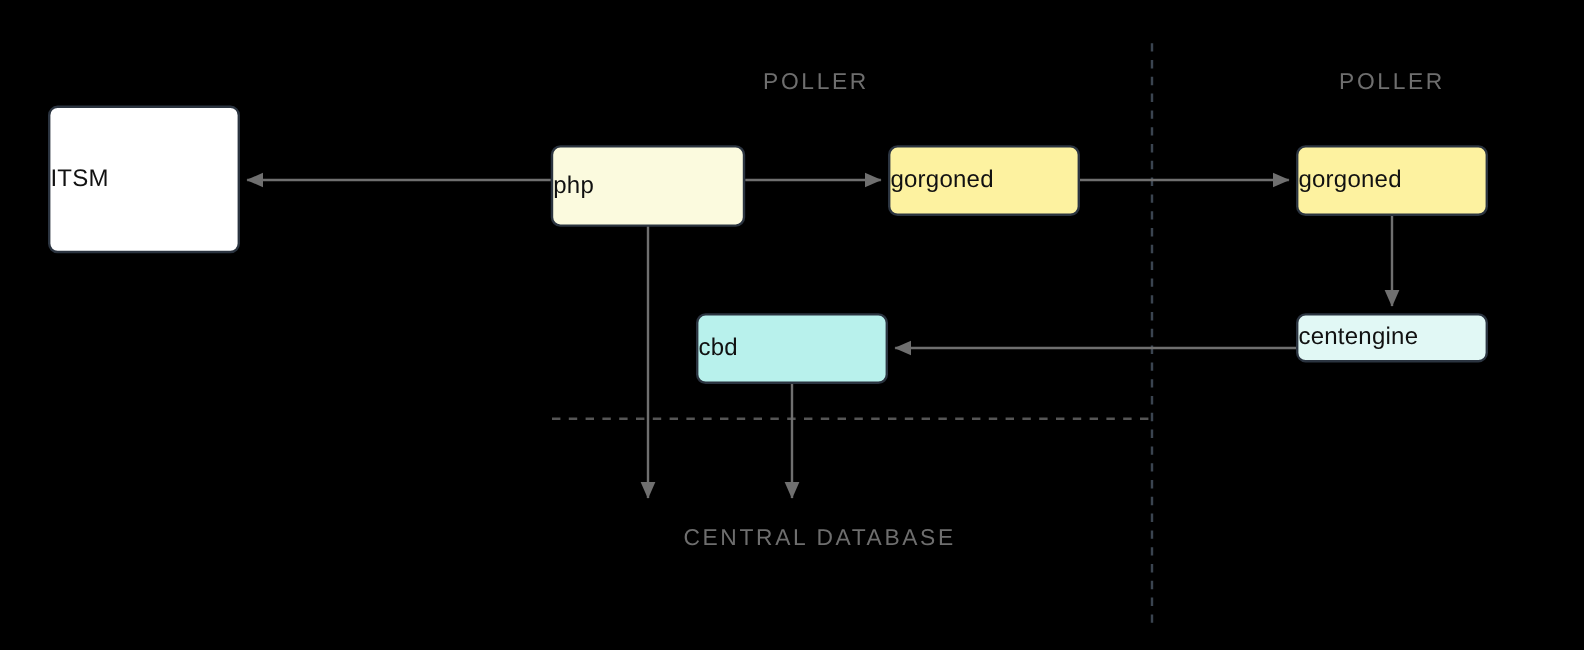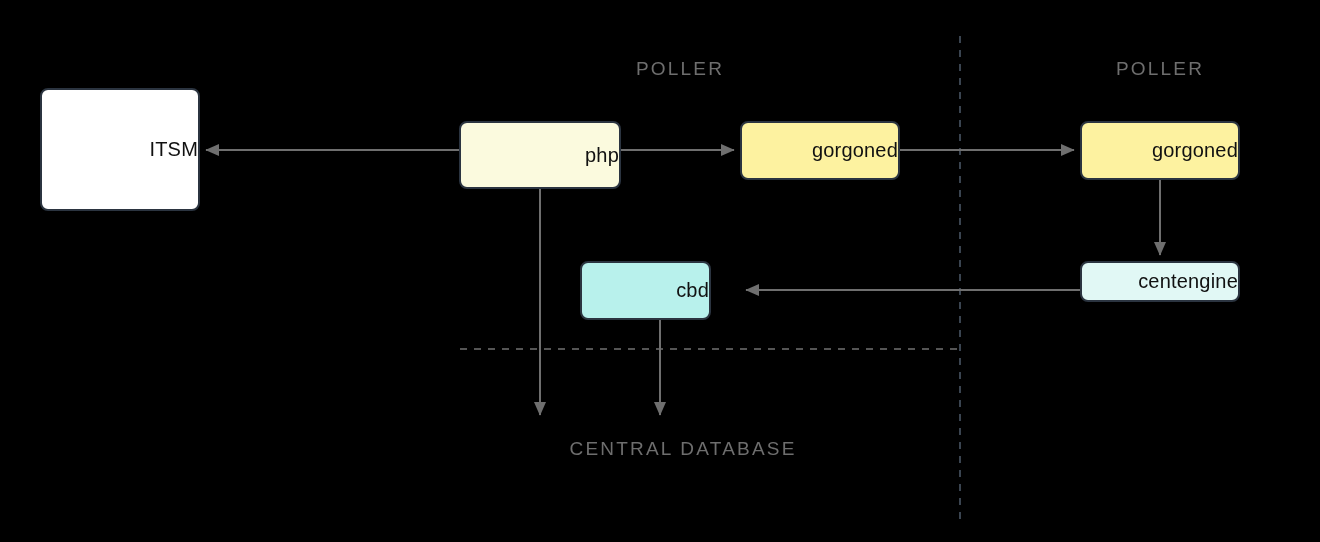--- a/index.html
+++ b/index.html
@@ -22,21 +22,21 @@
     width: 1320px;
     height: 542px;
   }
   .node-box {
     position: absolute;
     box-sizing: border-box;
     border: 2px solid #2b3440;
     border-radius: 8px;
     display: flex;
     align-items: center;
-    justify-content: flex-end;
+    justify-content: flex-start;
     color: #111111;
     font-size: 20px;
     font-family: "Liberation Sans", sans-serif;
     letter-spacing: 0.2px;
   }
   .zone-label {
     position: absolute;
     color: #6e6e6e;
     font-size: 19px;
     letter-spacing: 2.2px;
@@ -91,21 +91,21 @@
   </div>
 
   <div class="node-box" style="left:740px; top:121px; width:160px; height:59px; background:#fdf2a0;">
     <span>gorgoned</span>
   </div>
 
   <div class="node-box" style="left:1080px; top:121px; width:160px; height:59px; background:#fdf2a0;">
     <span>gorgoned</span>
   </div>
 
-  <div class="node-box" style="left:580px; top:261px; width:131px; height:59px; background:#b8f1ec;">
+  <div class="node-box" style="left:580px; top:261px; width:160px; height:59px; background:#b8f1ec;">
     <span>cbd</span>
   </div>
 
   <div class="node-box" style="left:1080px; top:261px; width:160px; height:41px; background:#e1f8f5;">
     <span>centengine</span>
   </div>
 
 </div>
 
 </body></html>

